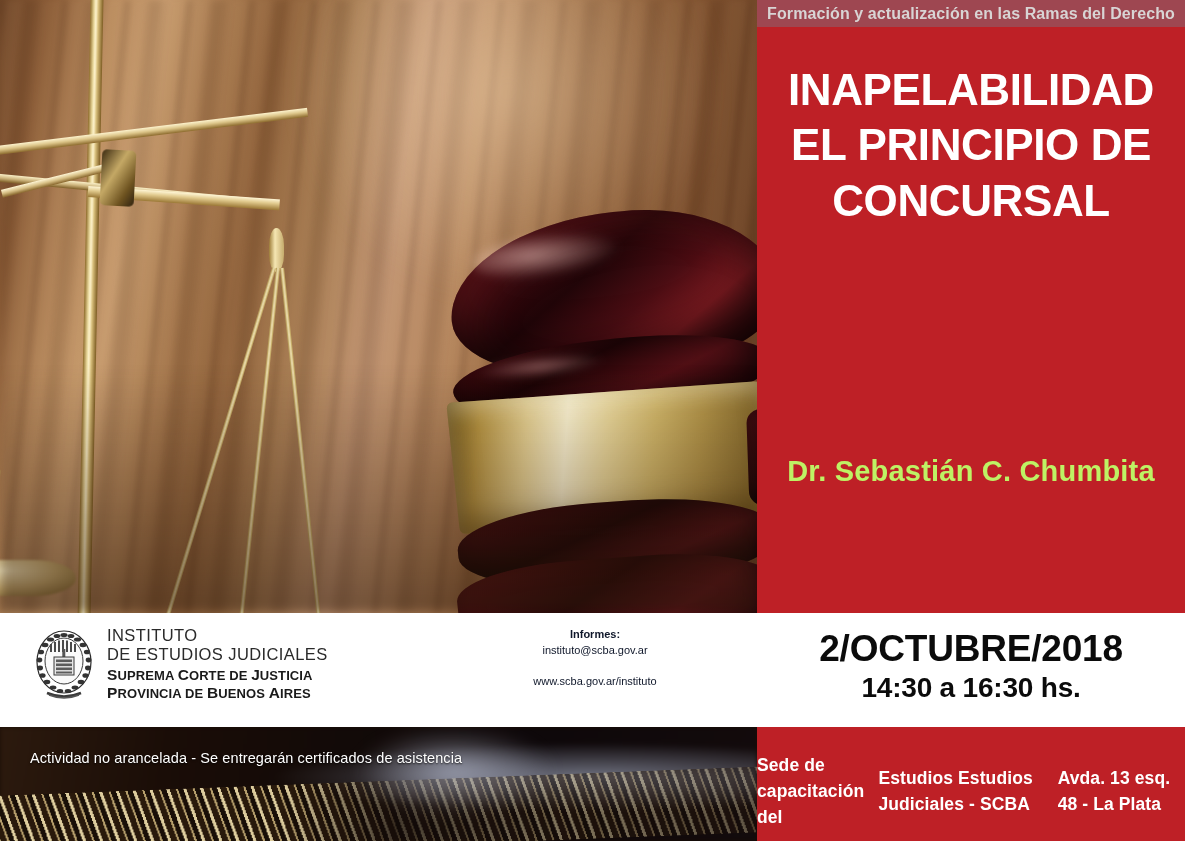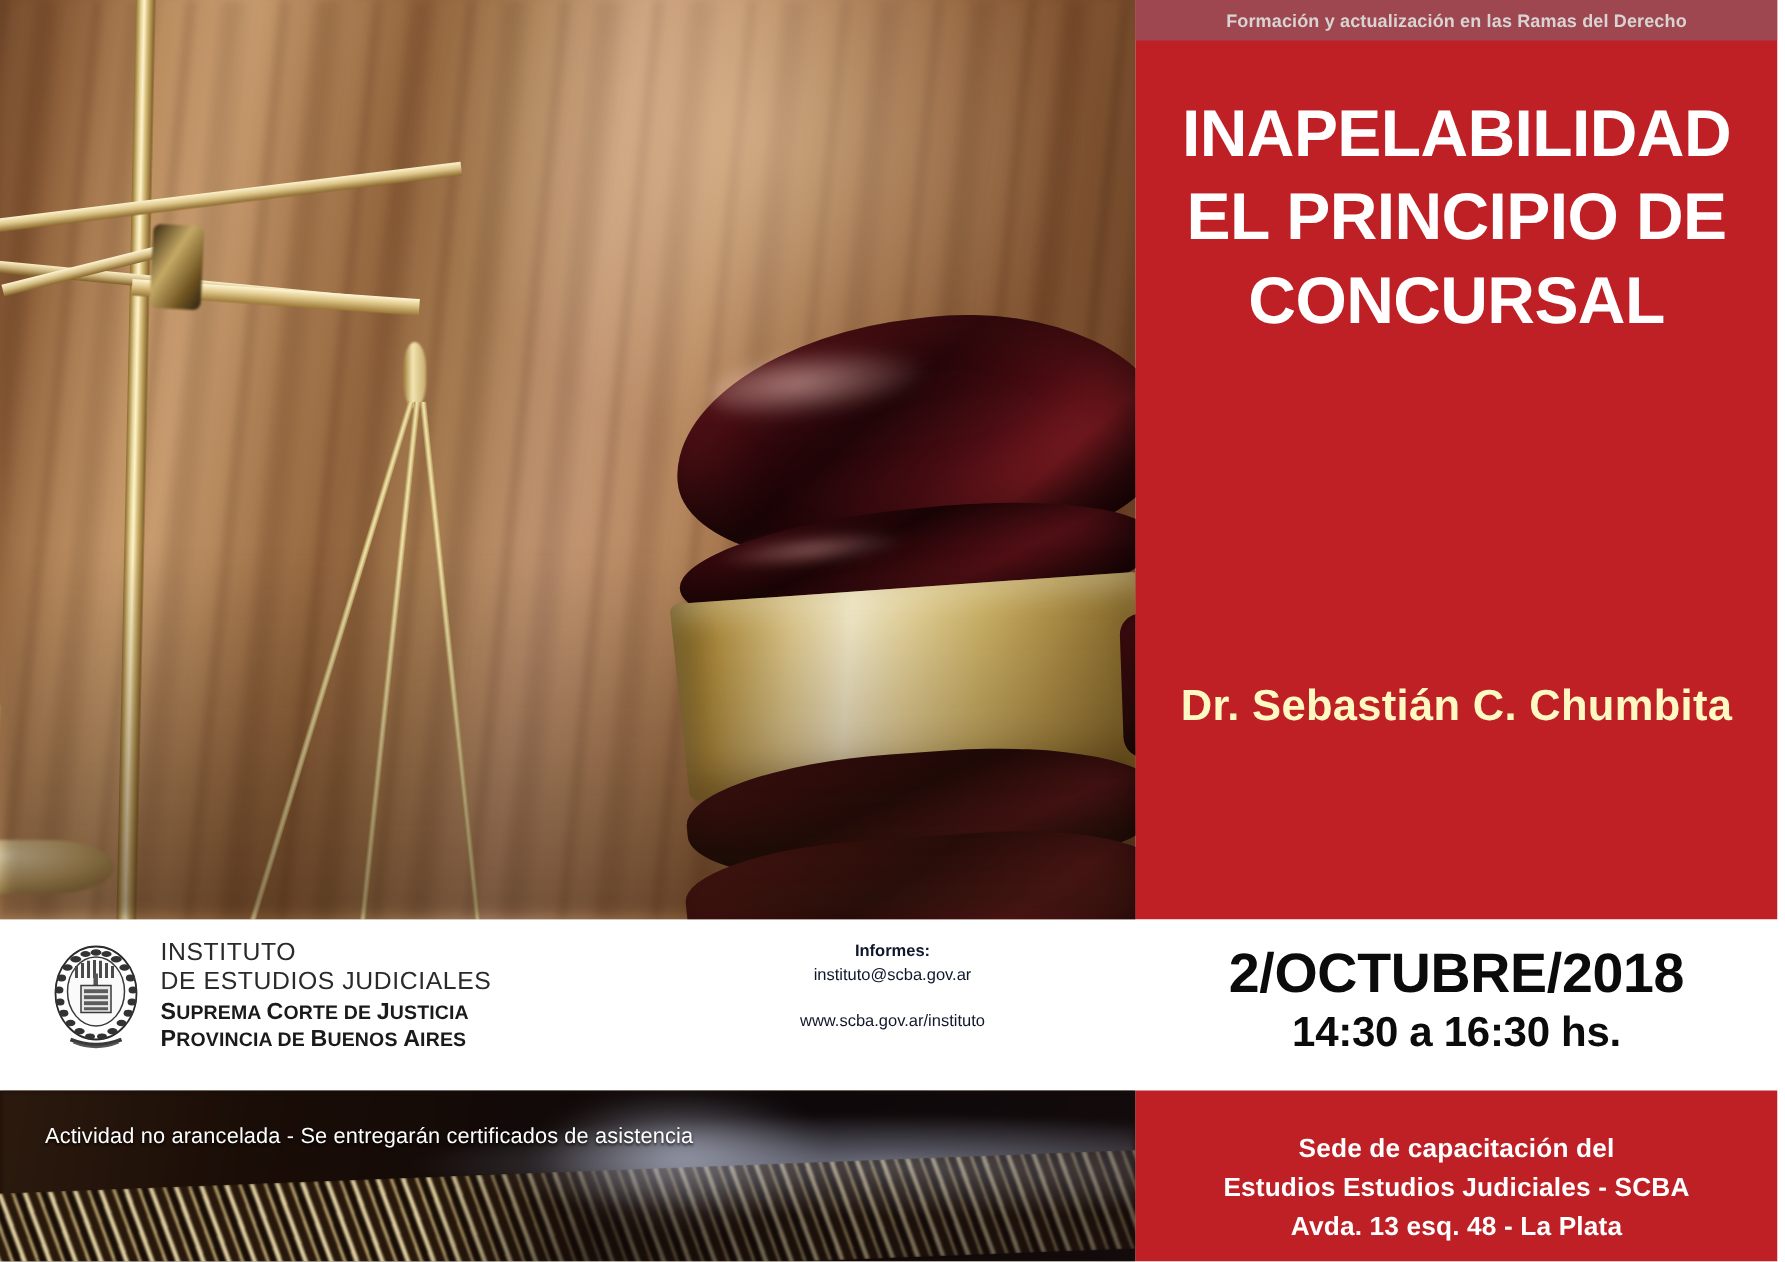--- a/index.html
+++ b/index.html
@@ -190,38 +190,38 @@
     position: absolute; left: 1185px; top: 0; width: 5px; height: 841px;
     background: #ffffff;
   }
   .banner {
     position: absolute; left: 0; top: 0; width: 428px; height: 27px;
     background: #9e4751;
     display: flex; align-items: center; justify-content: center;
   }
   .banner-text {
     color: #d8d4d4;
-    font-size: 12px;
+    font-size: 16px;
     font-weight: bold;
     letter-spacing: .1px;
     white-space: nowrap;
   }
   .title {
     position: absolute; left: 8px; top: 62px; width: 412px;
     text-align: center;
     color: #ffffff;
     font-weight: bold;
     font-size: 44px;
     line-height: 1.26;
     letter-spacing: -.4px;
   }
   .speaker {
     position: absolute; left: 8px; top: 455px; width: 412px;
     text-align: center;
-    color: #fef9c3;
+    color: #bef264;
     font-weight: bold;
     font-size: 29px;
     letter-spacing: .2px;
   }
 
   
   .white-band {
     position: absolute; left: 0; top: 613px; width: 1190px; height: 114px;
     background: #ffffff;
   }
@@ -294,21 +294,21 @@
     position: absolute; left: 30px; top: 23px;
     color: #ffffff;
     font-size: 14.5px;
     letter-spacing: .1px;
     text-shadow: 0 1px 2px rgba(0,0,0,.8);
     z-index: 3;
   }
   .venue {
     position: absolute; left: 757px; top: 727px; width: 428px; height: 114px;
     background: #be2026;
-    display: flex; flex-direction: column; align-items: center; justify-content: center;
+    display: flex; flex-direction: row; align-items: center; justify-content: center;
     padding-top: 14px;
   }
   .venue-line {
     color: #ffffff; font-weight: bold; font-size: 17.5px; line-height: 1.5; letter-spacing: .1px;
   }
 </style>
 </head>
 <body>
 
 <div id="poster">

